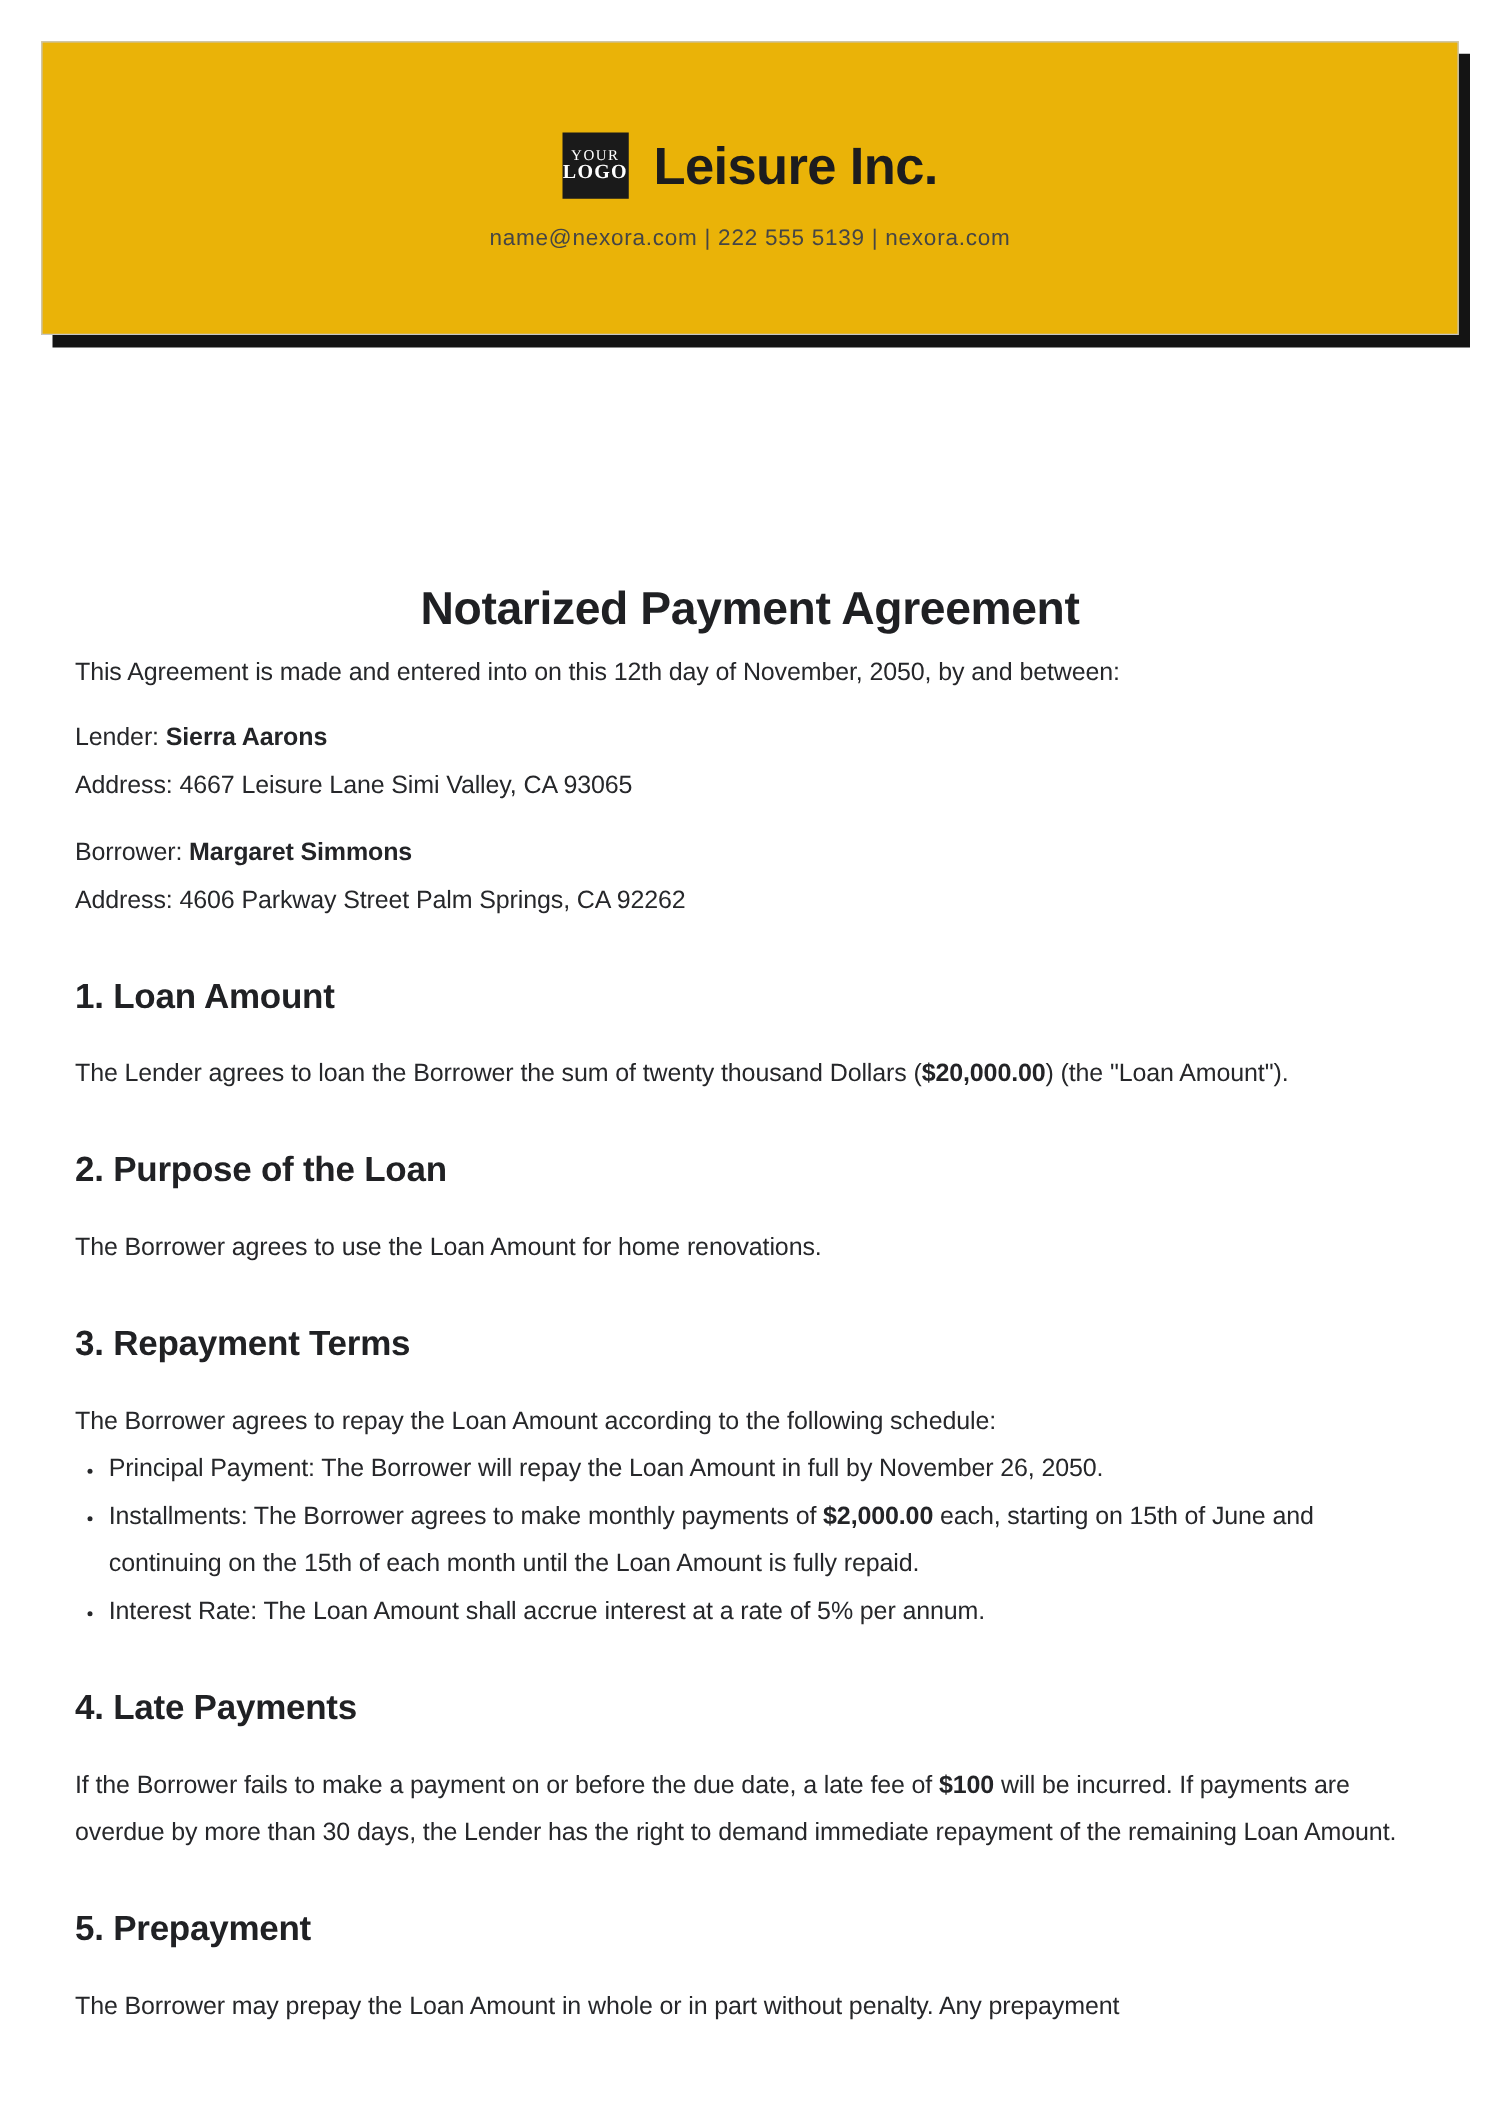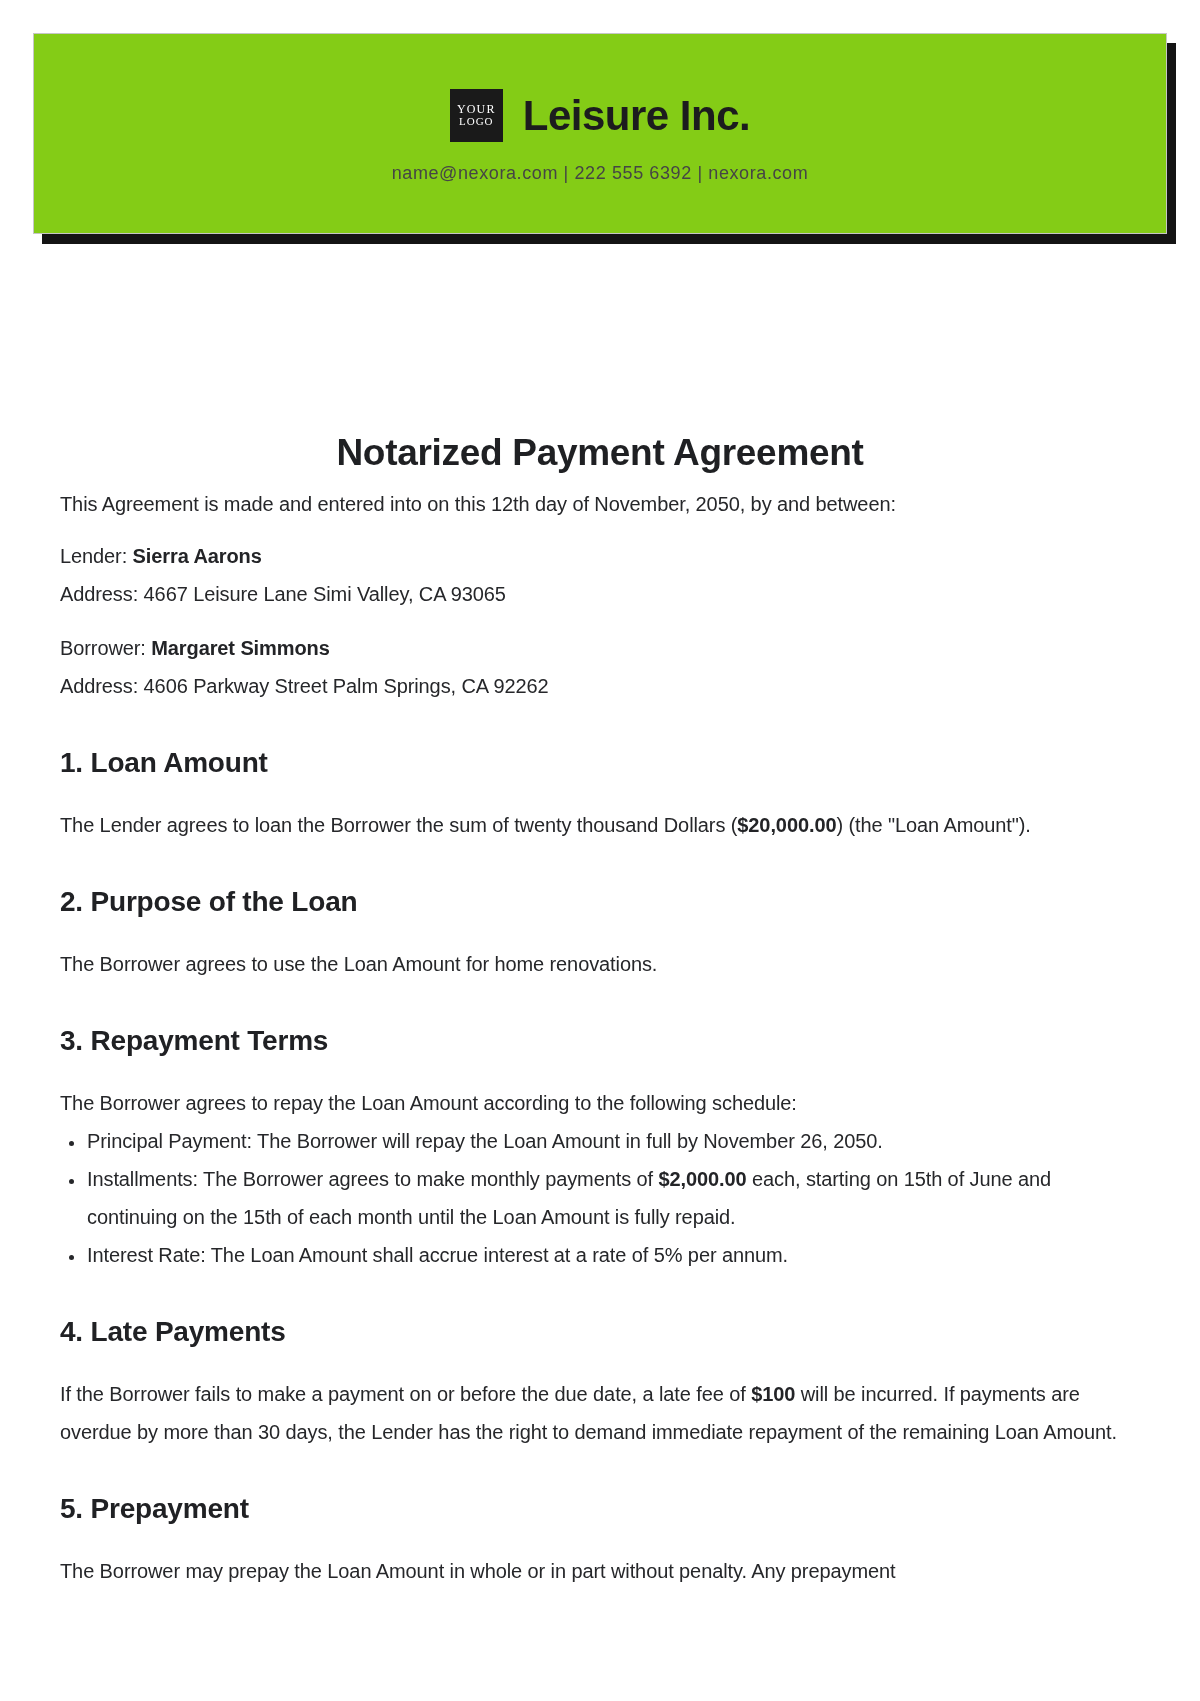--- a/index.html
+++ b/index.html
@@ -12,22 +12,22 @@
     width: 1200px;
     height: 1701px;
     overflow: hidden;
     font-family: "Liberation Sans", "DejaVu Sans", sans-serif;
     color: #26272a;
   }
 
   
   .header-card {
     margin: 33px 33px 0 33px;
-    height: 201px;
-    background: #84cc16;
+    height: 235px;
+    background: #eab308;
     border: 1px solid #c6c6c6;
     box-shadow: 9px 10px 0 0 #141414;
     display: flex;
     flex-direction: column;
     align-items: center;
     justify-content: center;
     gap: 21px;
     padding-top: 6px;
   }
   .logo-row {
@@ -45,22 +45,22 @@
     align-items: center;
     justify-content: center;
     font-family: "Liberation Serif", "DejaVu Serif", serif;
     line-height: 1.05;
   }
   .logo-box .logo-line1 {
     font-size: 12px;
     letter-spacing: 1.2px;
   }
   .logo-box .logo-line2 {
-    font-size: 11px;
-    font-weight: normal;
+    font-size: 16px;
+    font-weight: bold;
     letter-spacing: 1px;
   }
   .company-name {
     font-size: 42px;
     font-weight: 700;
     color: #1c1c1e;
     letter-spacing: -0.5px;
   }
   .contact-line {
     font-size: 18px;
@@ -123,21 +123,21 @@
 <body>
 
 <div class="header-card">
   <div class="logo-row">
     <div class="logo-box">
       <span class="logo-line1">YOUR</span>
       <span class="logo-line2">LOGO</span>
     </div>
     <div class="company-name">Leisure Inc.</div>
   </div>
-  <div class="contact-line">name@nexora.com | 222 555 6392 | nexora.com</div>
+  <div class="contact-line">name@nexora.com | 222 555 5139 | nexora.com</div>
 </div>
 
 <div class="content">
 
   <h1 class="doc-title">Notarized Payment Agreement</h1>
 
   <p>This Agreement is made and entered into on this 12th day of November, 2050, by and between:</p>
 
   <div class="party">
     <div class="party-line"><span>Lender: </span><strong>Sierra Aarons</strong></div>

